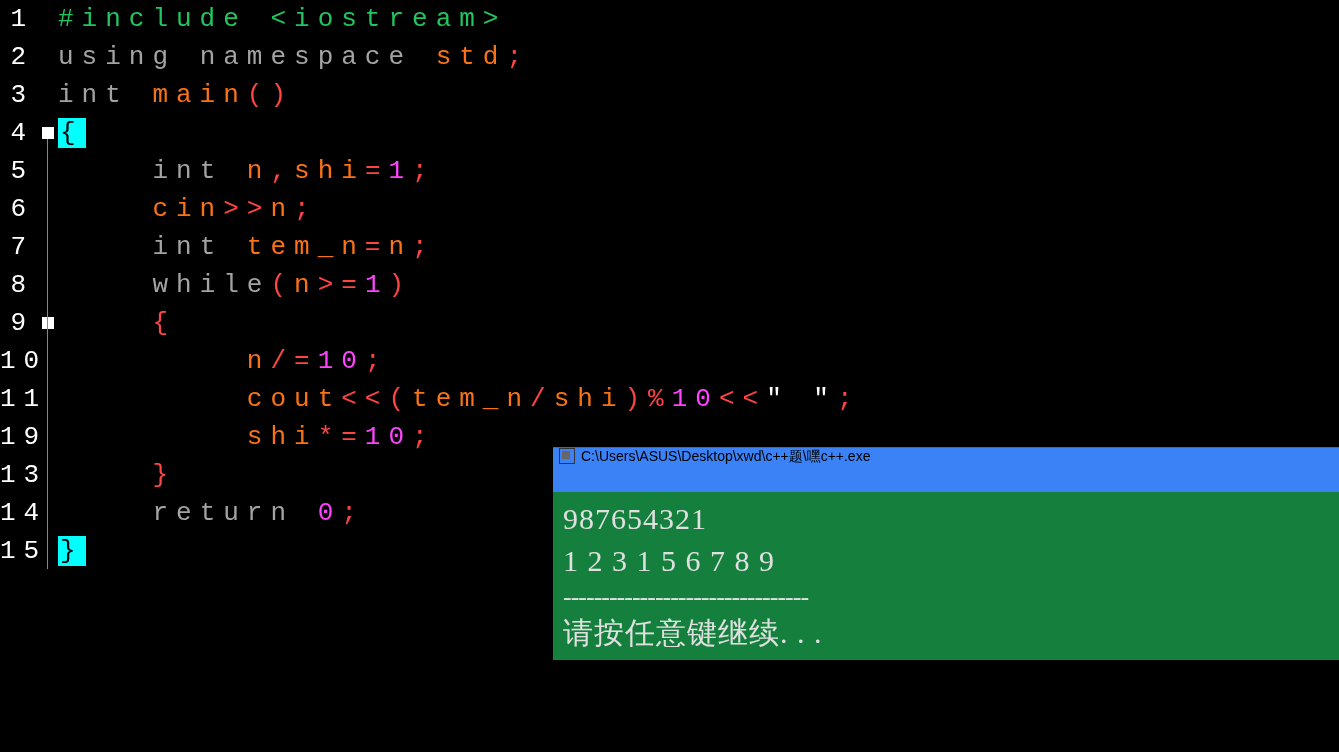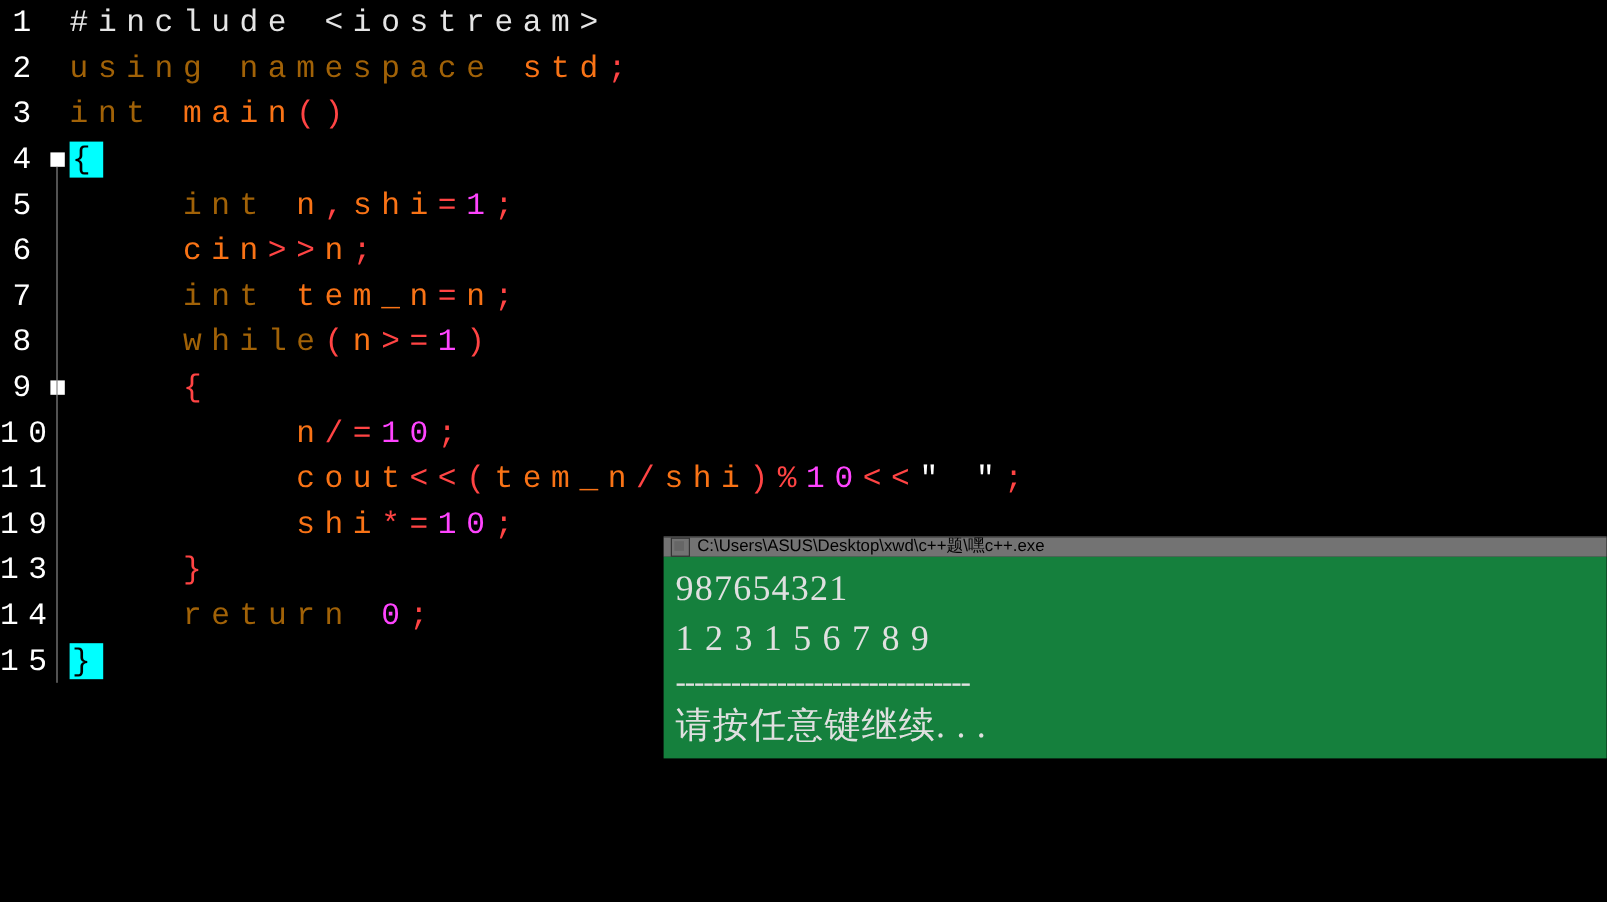--- a/index.html
+++ b/index.html
@@ -49,45 +49,45 @@
       width: 1px;
       background: #888;
     }
     .code {
       flex: 1;
       white-space: pre;
     }
     .code-line {
       height: 38px;
     }
-    .tok-preproc { color: #e5e5e5; }
-    .tok-keyword { color: #a16207; }
+    .tok-preproc { color: #22c55e; }
+    .tok-keyword { color: #a3a3a3; }
     .tok-ident { color: #f97316; }
     .tok-punct { color: #ff4444; }
     .tok-op { color: #ff4444; }
     .tok-num { color: #ff44ff; }
     .tok-string { color: #fff; }
     .brace-hl {
       background: #00ffff;
       color: #000;
       padding: 0 2px;
     }
     .console-window {
       position: absolute;
       top: 447px;
       left: 553px;
       width: 786px;
       background: #000;
       border-top: 1px solid #666;
     }
     .console-titlebar {
-      background: #737373;
-      height: 16px;
+      background: #3b82f6;
+      height: 44px;
       display: flex;
-      align-items: flex-end;
+      align-items: flex-start;
       padding-left: 6px;
       font-size: 14px;
       color: #000;
       font-family: 'Segoe UI', Tahoma, sans-serif;
       letter-spacing: 0;
     }
     .console-icon {
       width: 16px;
       height: 16px;
       border: 1px solid #333;

